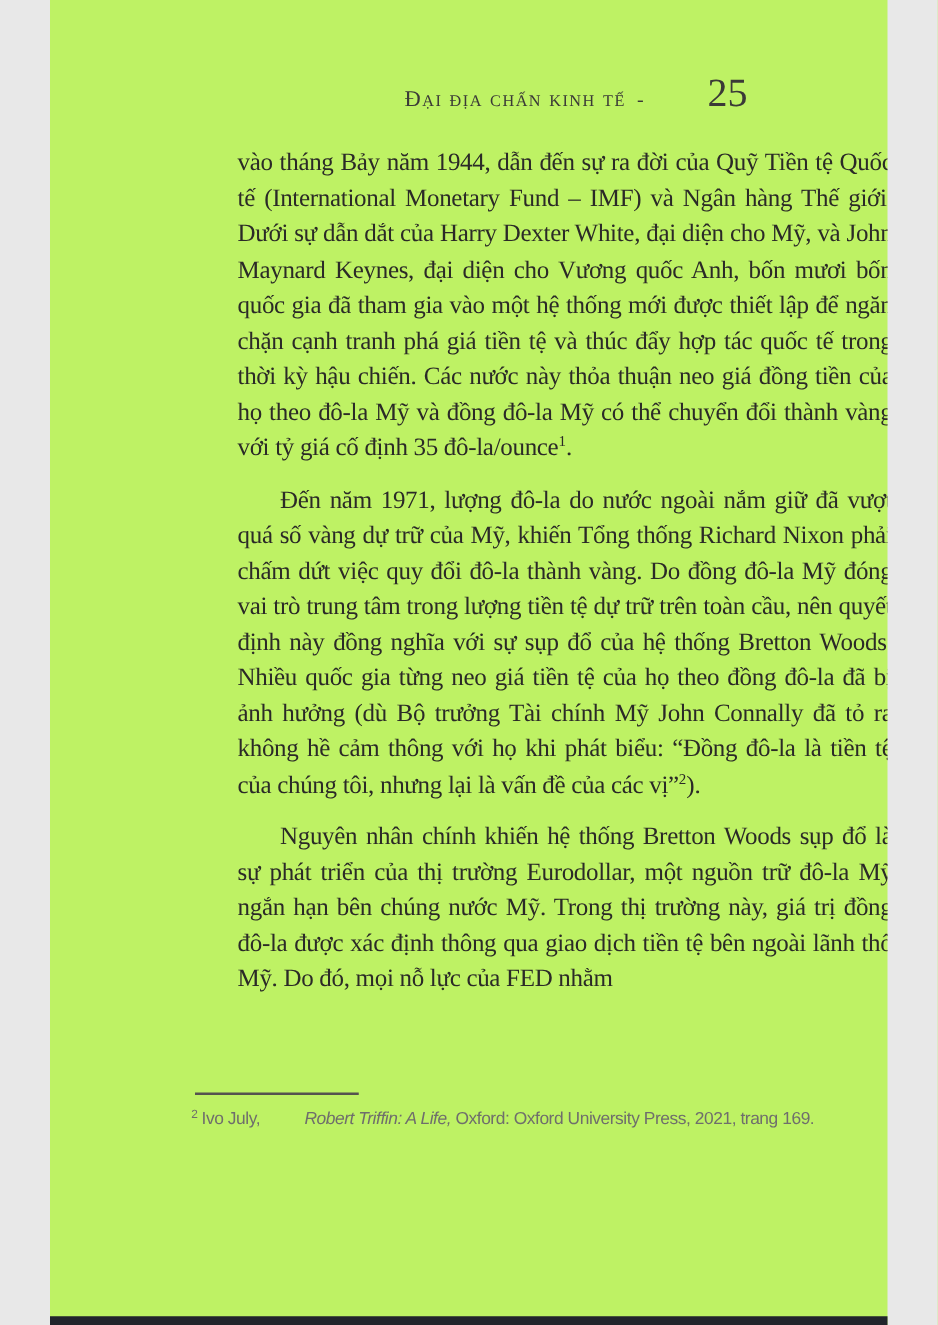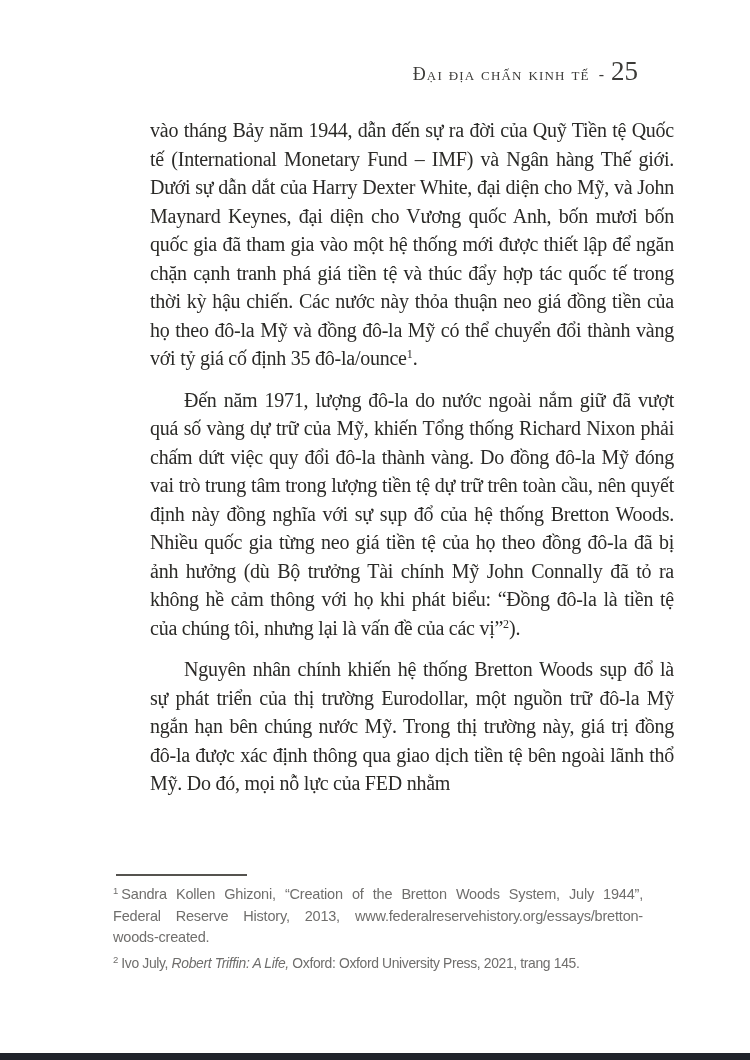--- a/index.html
+++ b/index.html
@@ -1,20 +1,20 @@
 <!DOCTYPE html>
 <html lang="vi"><head>
 <meta charset="utf-8">
 <style>
   html, body { margin: 0; padding: 0; background: #e8e8e8; }
   .page {
     position: relative;
-    width: 750px;
+    width: 670px;
     height: 1060px;
-    background: #ffffff;
+    background: #bef264;
     overflow: hidden;
     font-family: "Liberation Serif", "DejaVu Serif", serif;
     margin: 0 auto;
   }
 
   
   .running-header {
     position: absolute;
     top: 58px;
     right: 112px;
@@ -26,22 +26,23 @@
   .running-title {
     font-variant: small-caps;
     font-size: 18px;
     letter-spacing: 1.2px;
   }
   .header-sep {
     font-size: 16px;
     margin: 0 7px 0 9px;
   }
   .page-number {
-    font-size: 27px;
+    font-size: 32px;
     line-height: 1;
+    margin-left: 44px;
   }
 
   
   .body-text {
     position: absolute;
     top: 116px;
     left: 113px;
     width: 524px;
     color: #2b2a27;
     font-size: 20px;
@@ -85,21 +86,21 @@
     line-height: 0;
     vertical-align: 5px;
     margin-right: 3px;
     letter-spacing: 0;
   }
   .footnote.single-line {
     white-space: nowrap;
     font-size: 13.9px;
     letter-spacing: -0.35px;
   }
-  .fn-italic { font-style: italic; }
+  .fn-italic { font-style: italic; margin-left: 32px; }
 
   
   .bottom-bar {
     position: absolute;
     left: 0;
     bottom: 0;
     width: 750px;
     height: 7px;
     background: #21242b;
   }
@@ -119,24 +120,19 @@
     <p class="para"><span>vào tháng Bảy năm 1944, dẫn đến sự ra đời của Quỹ Tiền tệ Quốc tế (International Monetary Fund – IMF) và Ngân hàng Thế giới. Dưới sự dẫn dắt của Harry Dexter White, đại diện cho Mỹ, và John Maynard Keynes, đại diện cho Vương quốc Anh, bốn mươi bốn quốc gia đã tham gia vào một hệ thống mới được thiết lập để ngăn chặn cạnh tranh phá giá tiền tệ và thúc đẩy hợp tác quốc tế trong thời kỳ hậu chiến. Các nước này thỏa thuận neo giá đồng tiền của họ theo đô-la Mỹ và đồng đô-la Mỹ có thể chuyển đổi thành vàng với tỷ giá cố định 35 đô-la/ounce</span><sup class="fn-ref">1</sup><span>.</span></p>
 
     <p class="para indented"><span>Đến năm 1971, lượng đô-la do nước ngoài nắm giữ đã vượt quá số vàng dự trữ của Mỹ, khiến Tổng thống Richard Nixon phải chấm dứt việc quy đổi đô-la thành vàng. Do đồng đô-la Mỹ đóng vai trò trung tâm trong lượng tiền tệ dự trữ trên toàn cầu, nên quyết định này đồng nghĩa với sự sụp đổ của hệ thống Bretton Woods. Nhiều quốc gia từng neo giá tiền tệ của họ theo đồng đô-la đã bị ảnh hưởng (dù Bộ trưởng Tài chính Mỹ John Connally đã tỏ ra không hề cảm thông với họ khi phát biểu: “Đồng đô-la là tiền tệ của chúng tôi, nhưng lại là vấn đề của các vị”</span><sup class="fn-ref">2</sup><span>).</span></p>
 
     <p class="para indented"><span>Nguyên nhân chính khiến hệ thống Bretton Woods sụp đổ là sự phát triển của thị trường Eurodollar, một nguồn trữ đô-la Mỹ ngắn hạn bên chúng nước Mỹ. Trong thị trường này, giá trị đồng đô-la được xác định thông qua giao dịch tiền tệ bên ngoài lãnh thổ Mỹ. Do đó, mọi nỗ lực của FED nhằm</span></p>
   </main>
 
   <footer class="footnotes">
     <div class="fn-rule"></div>
 
-    <p class="footnote">
-        <span class="fn-line stretch"><sup class="fn-marker">1</sup><span>Sandra Kollen Ghizoni, “Creation of the Bretton Woods System, July 1944”,</span></span>
-        <span class="fn-line stretch">Federal Reserve History, 2013, www.federalreservehistory.org/essays/bretton-</span>
-        <span class="fn-line">woods-created.</span>
-      </p>
 
-    <p class="footnote single-line"><sup class="fn-marker">2</sup><span>Ivo July, </span><span class="fn-italic">Robert Triffin: A Life,</span><span> Oxford: Oxford University Press, 2021, trang 145.</span></p>
+    <p class="footnote single-line"><sup class="fn-marker">2</sup><span>Ivo July, </span><span class="fn-italic">Robert Triffin: A Life,</span><span> Oxford: Oxford University Press, 2021, trang 169.</span></p>
   </footer>
 
   <div class="bottom-bar"></div>
 
 </div>
 
 </body></html>

